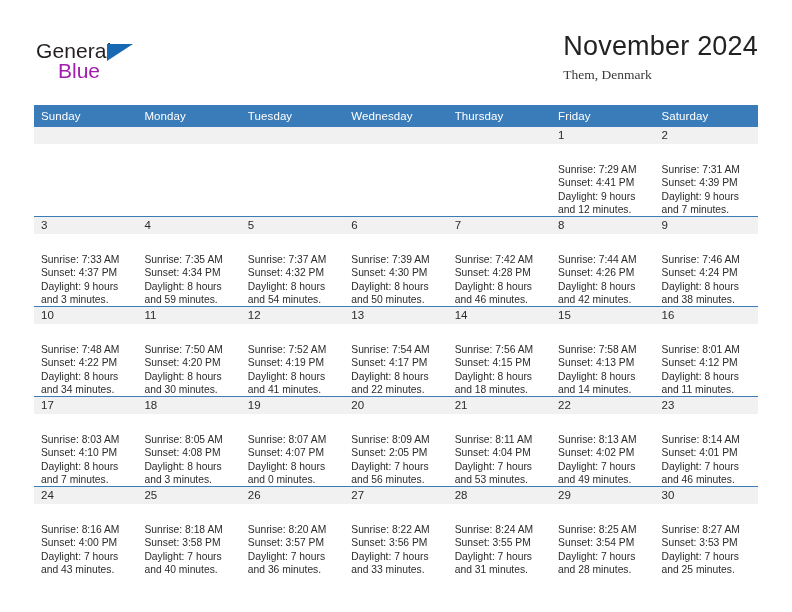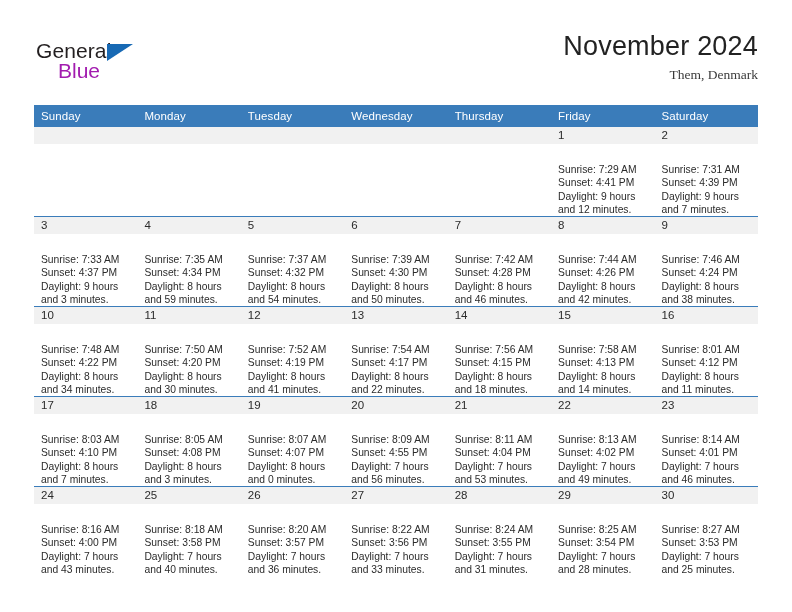--- a/index.html
+++ b/index.html
@@ -65,21 +65,21 @@
     top: 20px;
     font-size: 21px;
     color: #a21caf;
     font-family: "Liberation Sans", sans-serif;
   }
 
   .title-block {
     position: absolute;
     right: 34px;
     top: 30px;
-    text-align: right;
+    text-align: left;
   }
   .cal-title {
     font-size: 27px;
     font-weight: normal;
     color: #222222;
     letter-spacing: 0.2px;
     line-height: 32px;
     white-space: nowrap;
   }
   .cal-subtitle {
@@ -431,21 +431,21 @@
                 <div>Daylight: 8 hours</div>
                 <div>and 0 minutes.</div>
               </div>
             </div>
           </td>
           <td>
             <div class="cell">
               <div class="daynum-band">20</div>
               <div class="cell-body">
                 <div>Sunrise: 8:09 AM</div>
-                <div>Sunset: 4:55 PM</div>
+                <div>Sunset: 2:05 PM</div>
                 <div>Daylight: 7 hours</div>
                 <div>and 56 minutes.</div>
               </div>
             </div>
           </td>
           <td>
             <div class="cell">
               <div class="daynum-band">21</div>
               <div class="cell-body">
                 <div>Sunrise: 8:11 AM</div>

